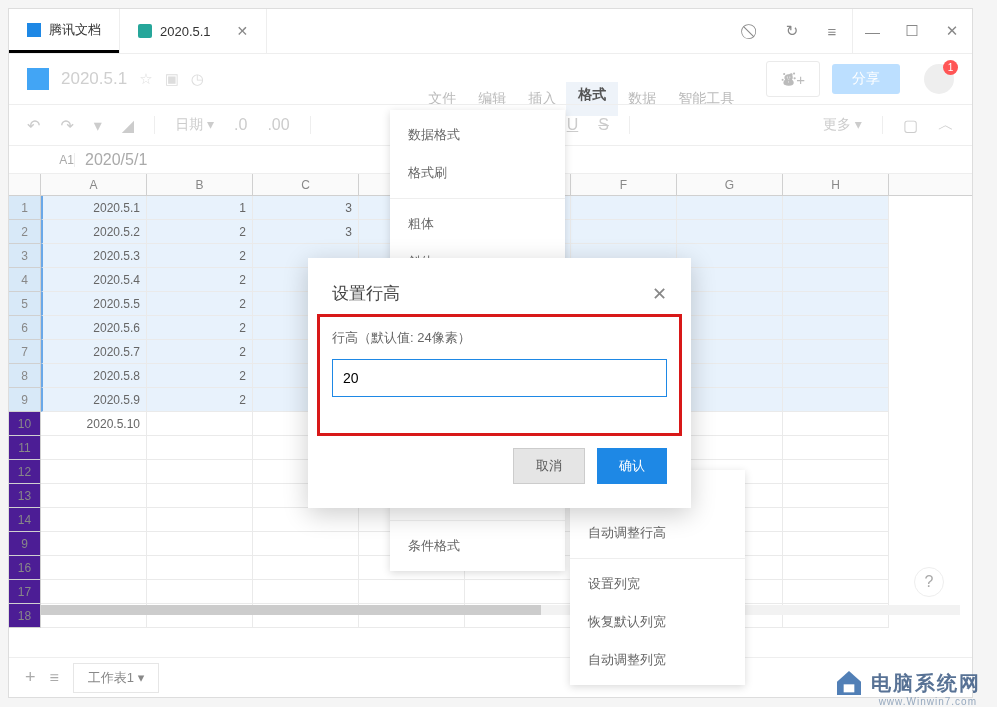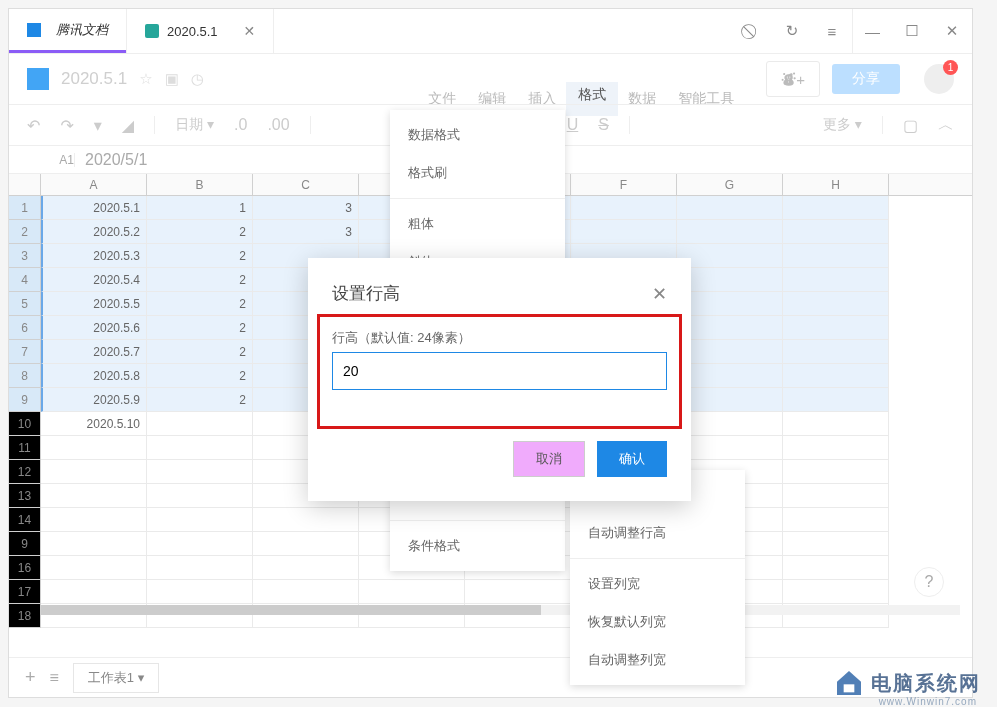--- a/index.html
+++ b/index.html
@@ -1,80 +1,80 @@
 <!DOCTYPE html>
 <html><head>
 <meta charset="utf-8">
 <style>
 * { margin: 0; padding: 0; box-sizing: border-box; font-family: "Microsoft YaHei", "PingFang SC", sans-serif; }
 body { width: 997px; height: 707px; background: #f5f5f5; position: relative; overflow: hidden; }
 .window { width: 965px; height: 690px; background: #fff; margin: 8px; border: 1px solid #ddd; display: flex; flex-direction: column; position: relative; }
 
 .title-bar { height: 45px; display: flex; align-items: center; border-bottom: 1px solid #eee; }
 .tab { display: flex; align-items: center; height: 100%; padding: 0 18px; position: relative; }
-.tab.home { gap: 15px; border-bottom: 3px solid #8b5cf6; font-style: italic; }
+.tab.home { gap: 8px; border-bottom: 3px solid #000000; }
 .tab .logo { width: 14px; height: 14px; background: #1e88e5; }
 .tab.doc { border: 1px solid #eee; border-bottom: none; border-top: none; gap: 8px; }
 .doc-icon { width: 14px; height: 14px; background: #26a69a; border-radius: 2px; }
 .tab-close { margin-left: 18px; font-size: 14px; color: #888; }
 .tab-text { font-size: 13px; color: #333; }
 .title-spacer { flex: 1; }
 .title-btn { width: 40px; height: 100%; display: flex; align-items: center; justify-content: center; color: #888; font-size: 15px; }
 
 .header { height: 50px; display: flex; align-items: center; padding: 0 18px; gap: 12px; }
 .header .brand-icon { width: 22px; height: 22px; background: #42a5f5; }
 .header .doc-title { font-size: 17px; color: #cfcfcf; font-weight: 400; }
 .header .star, .header .folder, .header .clock { color: #ddd; font-size: 15px; }
 .menu-bar { display: flex; gap: 22px; margin-left: auto; margin-right: 20px; margin-top: 40px; }
 .menu-item { font-size: 14px; color: #bbb; }
-.menu-item.active { color: #555; background: #eef3f9; padding: 4px 12px; margin: -8px -12px; }
+.menu-item.active { color: #555; background: #eef3f9; padding: 4px 12px; margin: -8px -12px; font-weight: bold; }
 .coop-btn { padding: 6px 14px; border: 1px solid #eaeaea; border-radius: 3px; color: #bbb; font-size: 15px; }
 .share-btn { padding: 6px 20px; background: #bcdfff; color: #fff; border-radius: 3px; font-size: 14px; }
 .avatar { width: 30px; height: 30px; border-radius: 50%; background: #eee; position: relative; margin-left: 12px; }
 .avatar-badge { position: absolute; top: -4px; right: -4px; width: 15px; height: 15px; background: #f55; color: #fff; border-radius: 50%; font-size: 10px; display: flex; align-items: center; justify-content: center; }
 
 .toolbar { height: 42px; border-top: 1px solid #eee; border-bottom: 1px solid #eee; display: flex; align-items: center; padding: 0 18px; gap: 20px; color: #ccc; font-size: 14px; }
 .tb-sep { width: 1px; height: 18px; background: #eee; }
 .toolbar .more-btn { margin-left: auto; }
 .tb-icon { font-size: 16px; color: #ccc; }
 
 .formula-row { height: 28px; display: flex; align-items: center; border-bottom: 1px solid #eee; }
 .cell-ref { width: 66px; text-align: right; font-size: 12px; color: #aaa; border-right: 1px solid #eee; }
 .formula-val { padding-left: 10px; font-size: 16px; color: #aaa; }
 
 .grid-area { flex: 1; position: relative; overflow: hidden; }
 .col-headers { display: flex; height: 22px; background: #fafafa; border-bottom: 1px solid #d0d0d0; }
 .corner { width: 32px; border-right: 1px solid #d0d0d0; background: #fafafa; }
 .col-h { width: 106px; text-align: center; font-size: 12px; color: #888; border-right: 1px solid #d0d0d0; line-height: 22px; }
 .grid-body { display: flex; }
 .row-headers { display: flex; flex-direction: column; }
-.row-h { width: 32px; height: 24px; text-align: center; font-size: 12px; color: #888; background: #000000; border-right: 1px solid #d0d0d0; border-bottom: 1px solid #d0d0d0; line-height: 24px; }
+.row-h { width: 32px; height: 24px; text-align: center; font-size: 12px; color: #888; background: #4c1d95; border-right: 1px solid #d0d0d0; border-bottom: 1px solid #d0d0d0; line-height: 24px; }
 .cells { display: flex; flex-direction: column; }
 .row { display: flex; }
 .cell { width: 106px; height: 24px; border-right: 1px solid #eaeaea; border-bottom: 1px solid #eaeaea; font-size: 12px; color: #666; text-align: right; padding-right: 6px; line-height: 24px; }
 .row.selected .cell { background: #e8f2fc; }
 .row.selected .cell:first-child { border-left: 2px solid #6aa8e8; }
 .row-h.sel { background: #d8e9f8; }
 
 .dropdown-menu { position: absolute; background: #fff; box-shadow: 0 2px 8px rgba(0,0,0,0.15); padding: 6px 0; z-index: 10; }
 .dm1 { top: 110px; left: 390px; width: 175px; }
 .dm-item { padding: 10px 18px; font-size: 13px; color: #666; display: flex; justify-content: space-between; align-items: center; }
 .dm2 { top: 470px; left: 390px; width: 175px; }
 .dm3 { top: 470px; left: 570px; width: 175px; }
 
 .dialog { position: absolute; top: 258px; left: 308px; width: 383px; background: #fff; box-shadow: 0 6px 24px rgba(0,0,0,0.2); z-index: 20; padding: 24px; }
 .dlg-header { display: flex; justify-content: space-between; align-items: center; margin-bottom: 24px; }
 .dlg-title { font-size: 17px; color: #444; }
 .dlg-close { font-size: 18px; color: #888; cursor: pointer; }
 .dlg-field { margin-bottom: 24px; }
-.dlg-label { font-size: 13px; color: #666; margin-bottom: 5px; }
+.dlg-label { font-size: 13px; color: #666; margin-bottom: 12px; }
 .dlg-input { width: 100%; padding: 10px; border: 1px solid #1e88e5; font-size: 14px; outline: none; }
 .highlight-box { border: 3px solid #d81818; padding: 12px; margin: -15px; margin-bottom: 12px; }
 .dlg-actions { display: flex; justify-content: flex-end; gap: 12px; }
-.btn-cancel { padding: 8px 22px; border: 1px solid #ccc; background: #f0abfc; font-size: 13px; color: #555; }
+.btn-cancel { padding: 8px 22px; border: 1px solid #ccc; background: #e5e5e5; font-size: 13px; color: #555; }
 .btn-confirm { padding: 8px 22px; border: none; background: #1e88e5; color: #fff; font-size: 13px; }
 
 .sheet-tabs { height: 40px; border-top: 1px solid #eee; display: flex; align-items: center; padding: 0 16px; gap: 14px; color: #aaa; }
 .sheet-tab { padding: 5px 14px; border: 1px solid #e6e6e6; font-size: 13px; color: #888; }
 
 .help-btn { position: absolute; bottom: 100px; right: 28px; width: 30px; height: 30px; border: 1px solid #eee; border-radius: 50%; display: flex; align-items: center; justify-content: center; color: #aaa; background: #fff; }
 
 .watermark { position: absolute; bottom: 8px; right: 16px; display: flex; align-items: center; gap: 6px; color: #46638a; font-size: 20px; font-weight: bold; opacity: 0.9; letter-spacing: 2px; }
 .wm-icon { width: 32px; height: 32px; }
 .wm-sub { position: absolute; bottom: 0px; right: 20px; font-size: 10px; color: #95a8be; letter-spacing: 1px; }

